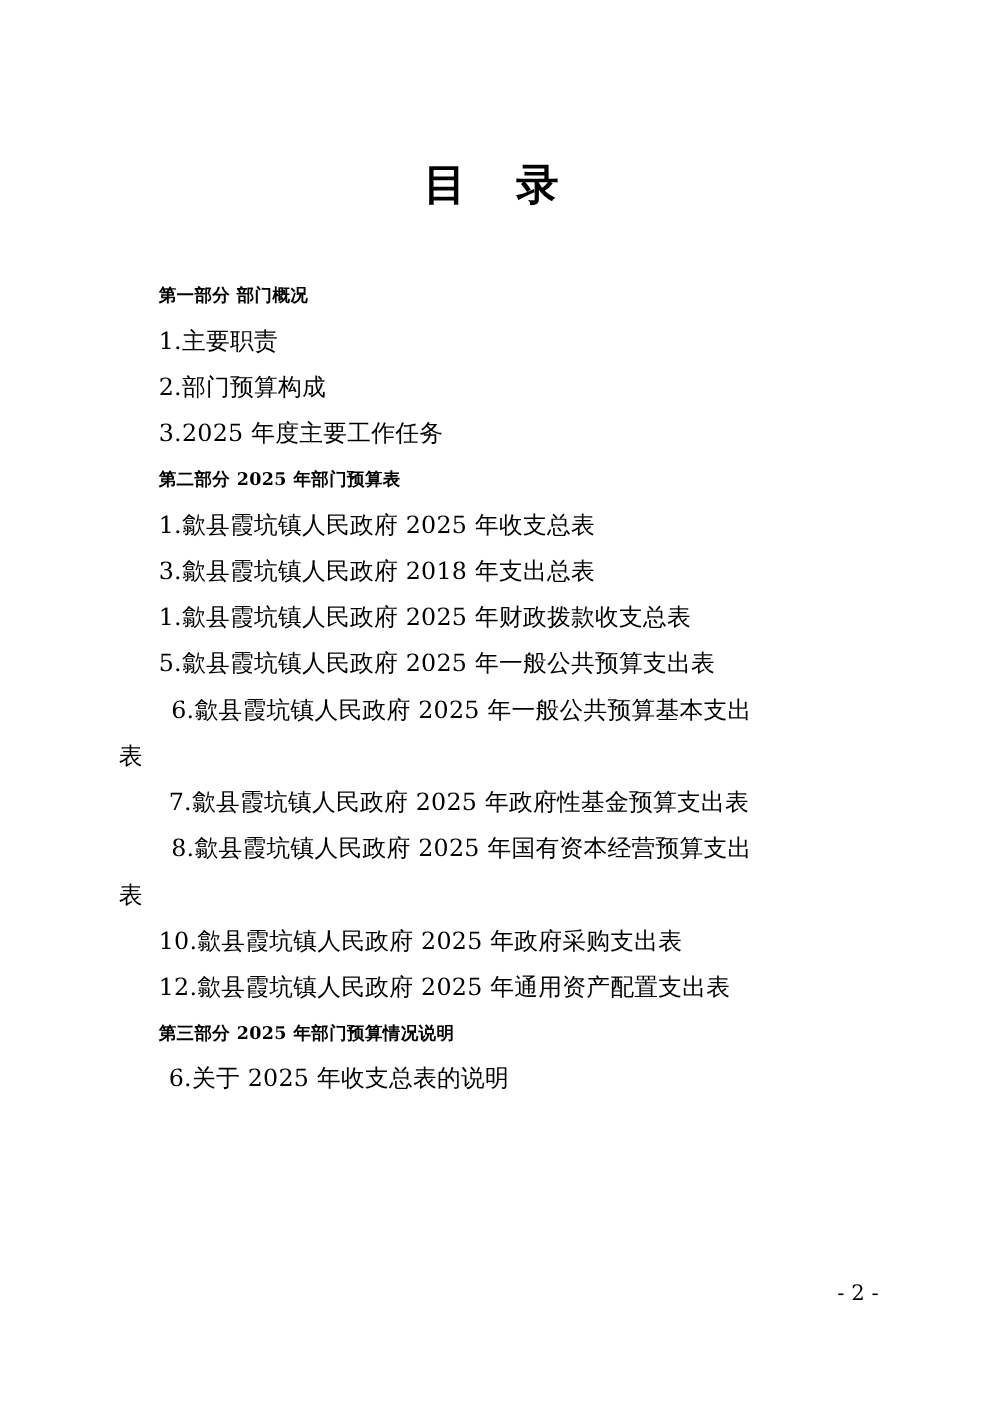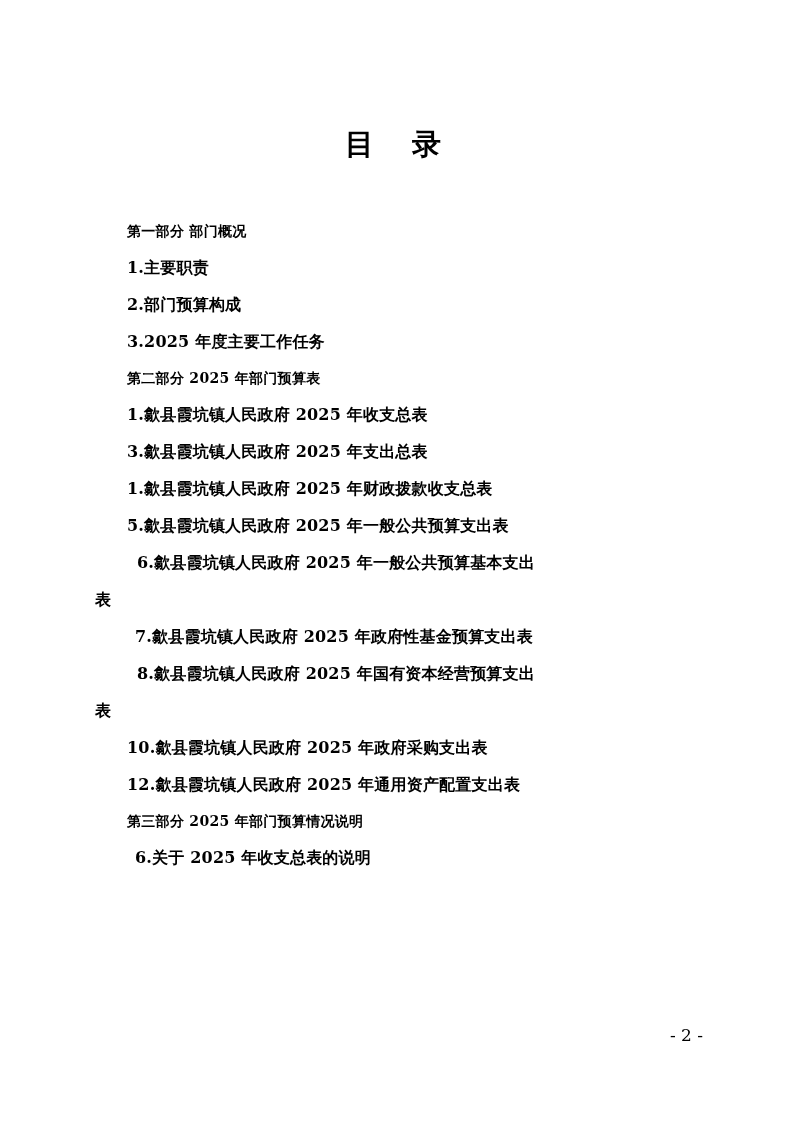--- a/index.html
+++ b/index.html
@@ -19,43 +19,43 @@
     overflow: hidden;
   }
   .content {
     position: absolute;
     left: 95px;
     top: 0;
     width: 610px;
   }
   .doc-title {
     text-align: center;
-    font-size: 29px;
+    font-size: 34px;
     font-weight: bold;
     letter-spacing: 14px;
     margin-top: 125px;
     margin-bottom: 0;
     font-family: "DejaVu Serif", "Liberation Serif", serif;
   }
   .toc {
     margin-top: 48px;
   }
   .section-head {
     font-size: 14px;
     font-weight: bold;
     line-height: 36px;
     margin-left: 32px;
     letter-spacing: 0.3px;
   }
   .entry {
-    font-size: 16px;
+    font-size: 19px;
     line-height: 37px;
     margin-left: 32px;
     letter-spacing: 0.2px;
-    font-weight: bold;
+    font-weight: normal;
   }
   .entry.indent {
     text-indent: 8px;
   }
   .entry.wrap {
     margin-left: 32px;
     text-indent: 10px;
     width: 580px;
   }
   .entry .tail {
@@ -82,21 +82,21 @@
 
     <div class="toc">
 
       <div class="section-head">第一部分  部门概况</div>
       <div class="entry">1.主要职责</div>
       <div class="entry">2.部门预算构成</div>
       <div class="entry">3.2025 年度主要工作任务</div>
 
       <div class="section-head">第二部分  2025 年部门预算表</div>
       <div class="entry">1.歙县霞坑镇人民政府 2025 年收支总表</div>
-      <div class="entry">3.歙县霞坑镇人民政府 2025 年支出总表</div>
+      <div class="entry">3.歙县霞坑镇人民政府 2018 年支出总表</div>
       <div class="entry">1.歙县霞坑镇人民政府 2025 年财政拨款收支总表</div>
       <div class="entry">5.歙县霞坑镇人民政府 2025 年一般公共预算支出表</div>
 
       <div class="entry wrap">
         <span>6.歙县霞坑镇人民政府 2025 年一般公共预算基本支出</span>
         <span class="tail">表</span>
       </div>
 
       <div class="entry indent">7.歙县霞坑镇人民政府 2025 年政府性基金预算支出表</div>
 

